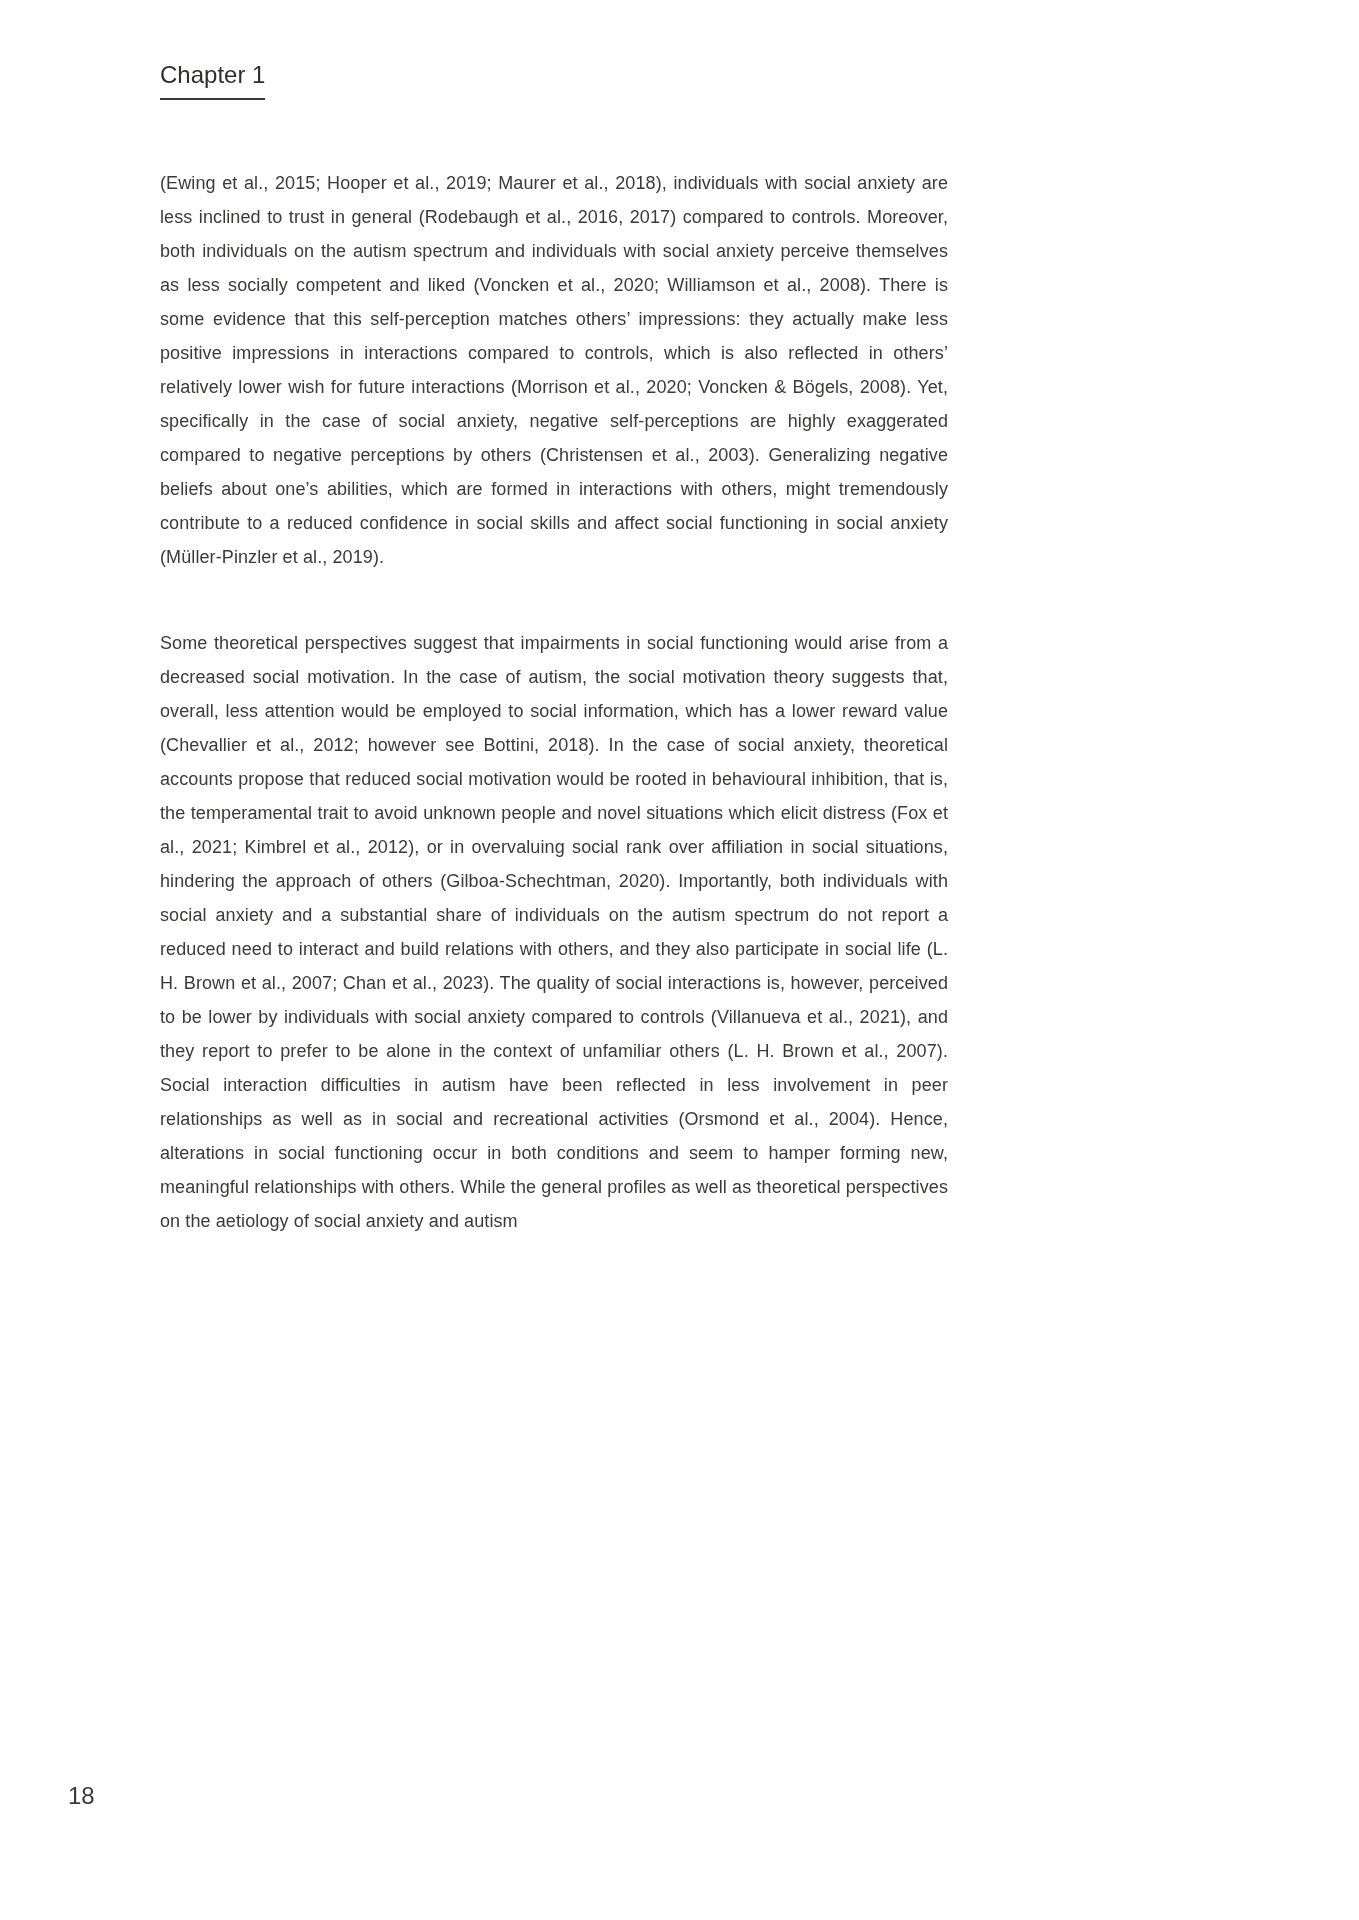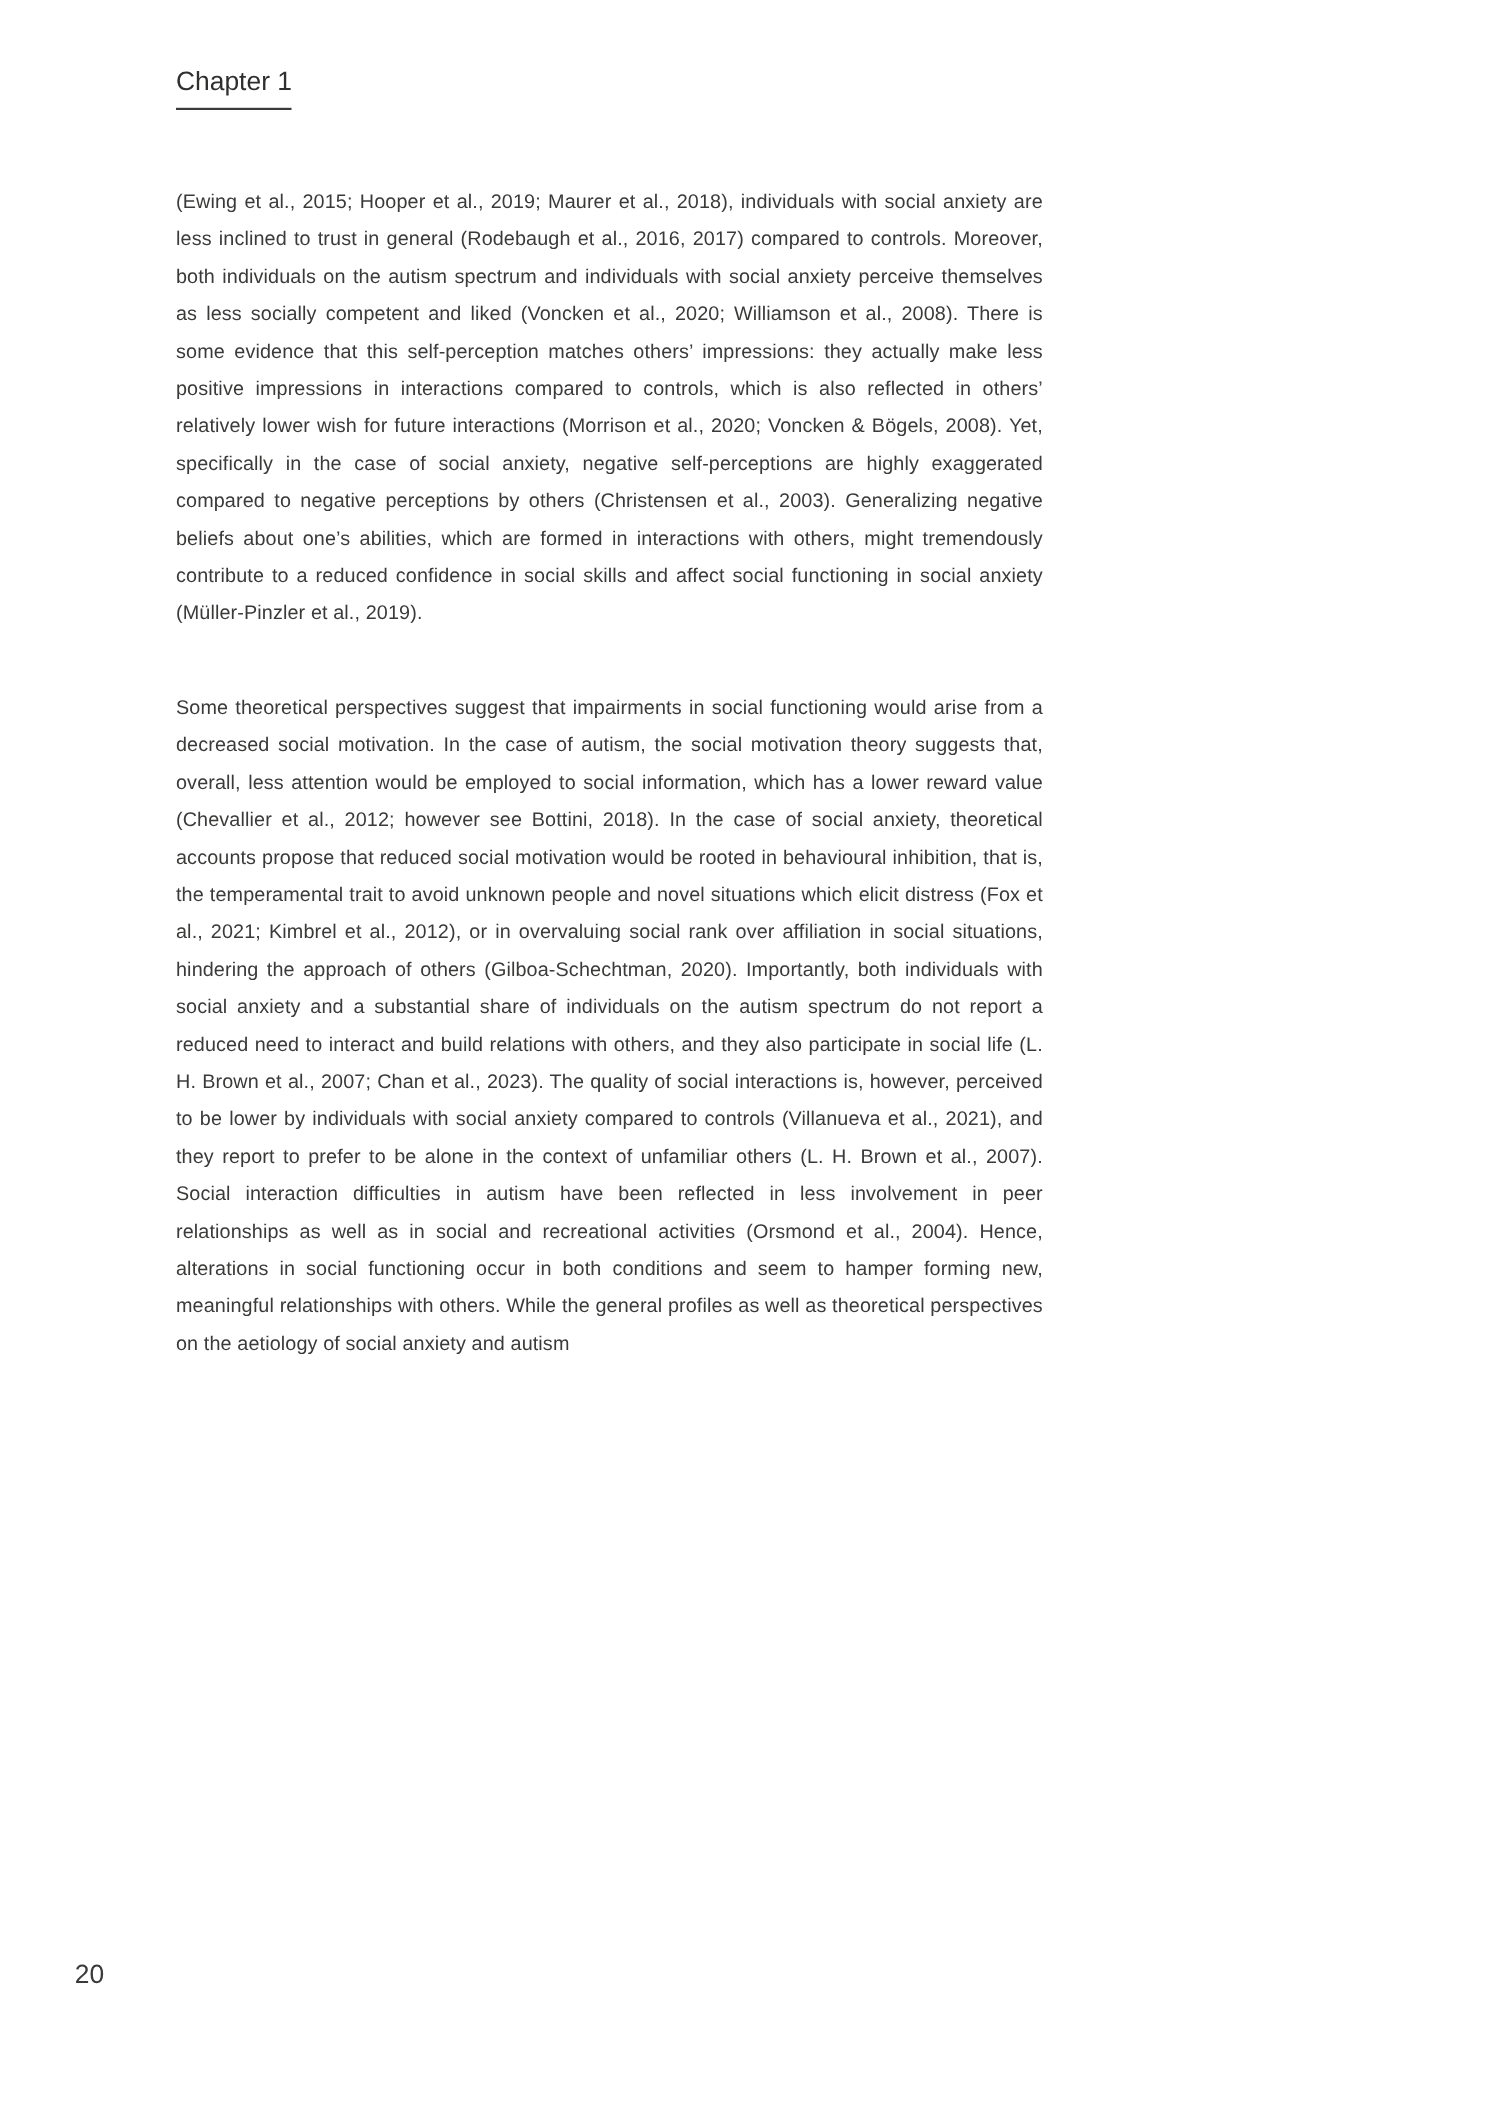--- a/index.html
+++ b/index.html
@@ -58,15 +58,15 @@
 
 <div class="page">
 
   <div class="chapter-header">Chapter 1</div>
 
   <div class="content">
     <p class="para">(Ewing et al., 2015; Hooper et al., 2019; Maurer et al., 2018), individuals with social anxiety are less inclined to trust in general (Rodebaugh et al., 2016, 2017) compared to controls. Moreover, both individuals on the autism spectrum and individuals with social anxiety perceive themselves as less socially competent and liked (Voncken et al., 2020; Williamson et al., 2008). There is some evidence that this self-perception matches others’ impressions: they actually make less positive impressions in interactions compared to controls, which is also reflected in others’ relatively lower wish for future interactions (Morrison et al., 2020; Voncken &amp; Bögels, 2008). Yet, specifically in the case of social anxiety, negative self-perceptions are highly exaggerated compared to negative perceptions by others (Christensen et al., 2003). Generalizing negative beliefs about one’s abilities, which are formed in interactions with others, might tremendously contribute to a reduced confidence in social skills and affect social functioning in social anxiety (Müller-Pinzler et al., 2019).</p>
     <p class="para">Some theoretical perspectives suggest that impairments in social functioning would arise from a decreased social motivation. In the case of autism, the social motivation theory suggests that, overall, less attention would be employed to social information, which has a lower reward value (Chevallier et al., 2012; however see Bottini, 2018). In the case of social anxiety, theoretical accounts propose that reduced social motivation would be rooted in behavioural inhibition, that is, the temperamental trait to avoid unknown people and novel situations which elicit distress (Fox et al., 2021; Kimbrel et al., 2012), or in overvaluing social rank over affiliation in social situations, hindering the approach of others (Gilboa-Schechtman, 2020). Importantly, both individuals with social anxiety and a substantial share of individuals on the autism spectrum do not report a reduced need to interact and build relations with others, and they also participate in social life (L. H. Brown et al., 2007; Chan et al., 2023). The quality of social interactions is, however, perceived to be lower by individuals with social anxiety compared to controls (Villanueva et al., 2021), and they report to prefer to be alone in the context of unfamiliar others (L. H. Brown et al., 2007). Social interaction difficulties in autism have been reflected in less involvement in peer relationships as well as in social and recreational activities (Orsmond et al., 2004). Hence, alterations in social functioning occur in both conditions and seem to hamper forming new, meaningful relationships with others. While the general profiles as well as theoretical perspectives on the aetiology of social anxiety and autism</p>
   </div>
 
-  <div class="page-number">20</div>
+  <div class="page-number">18</div>
 
 </div>
 
 </body></html>

